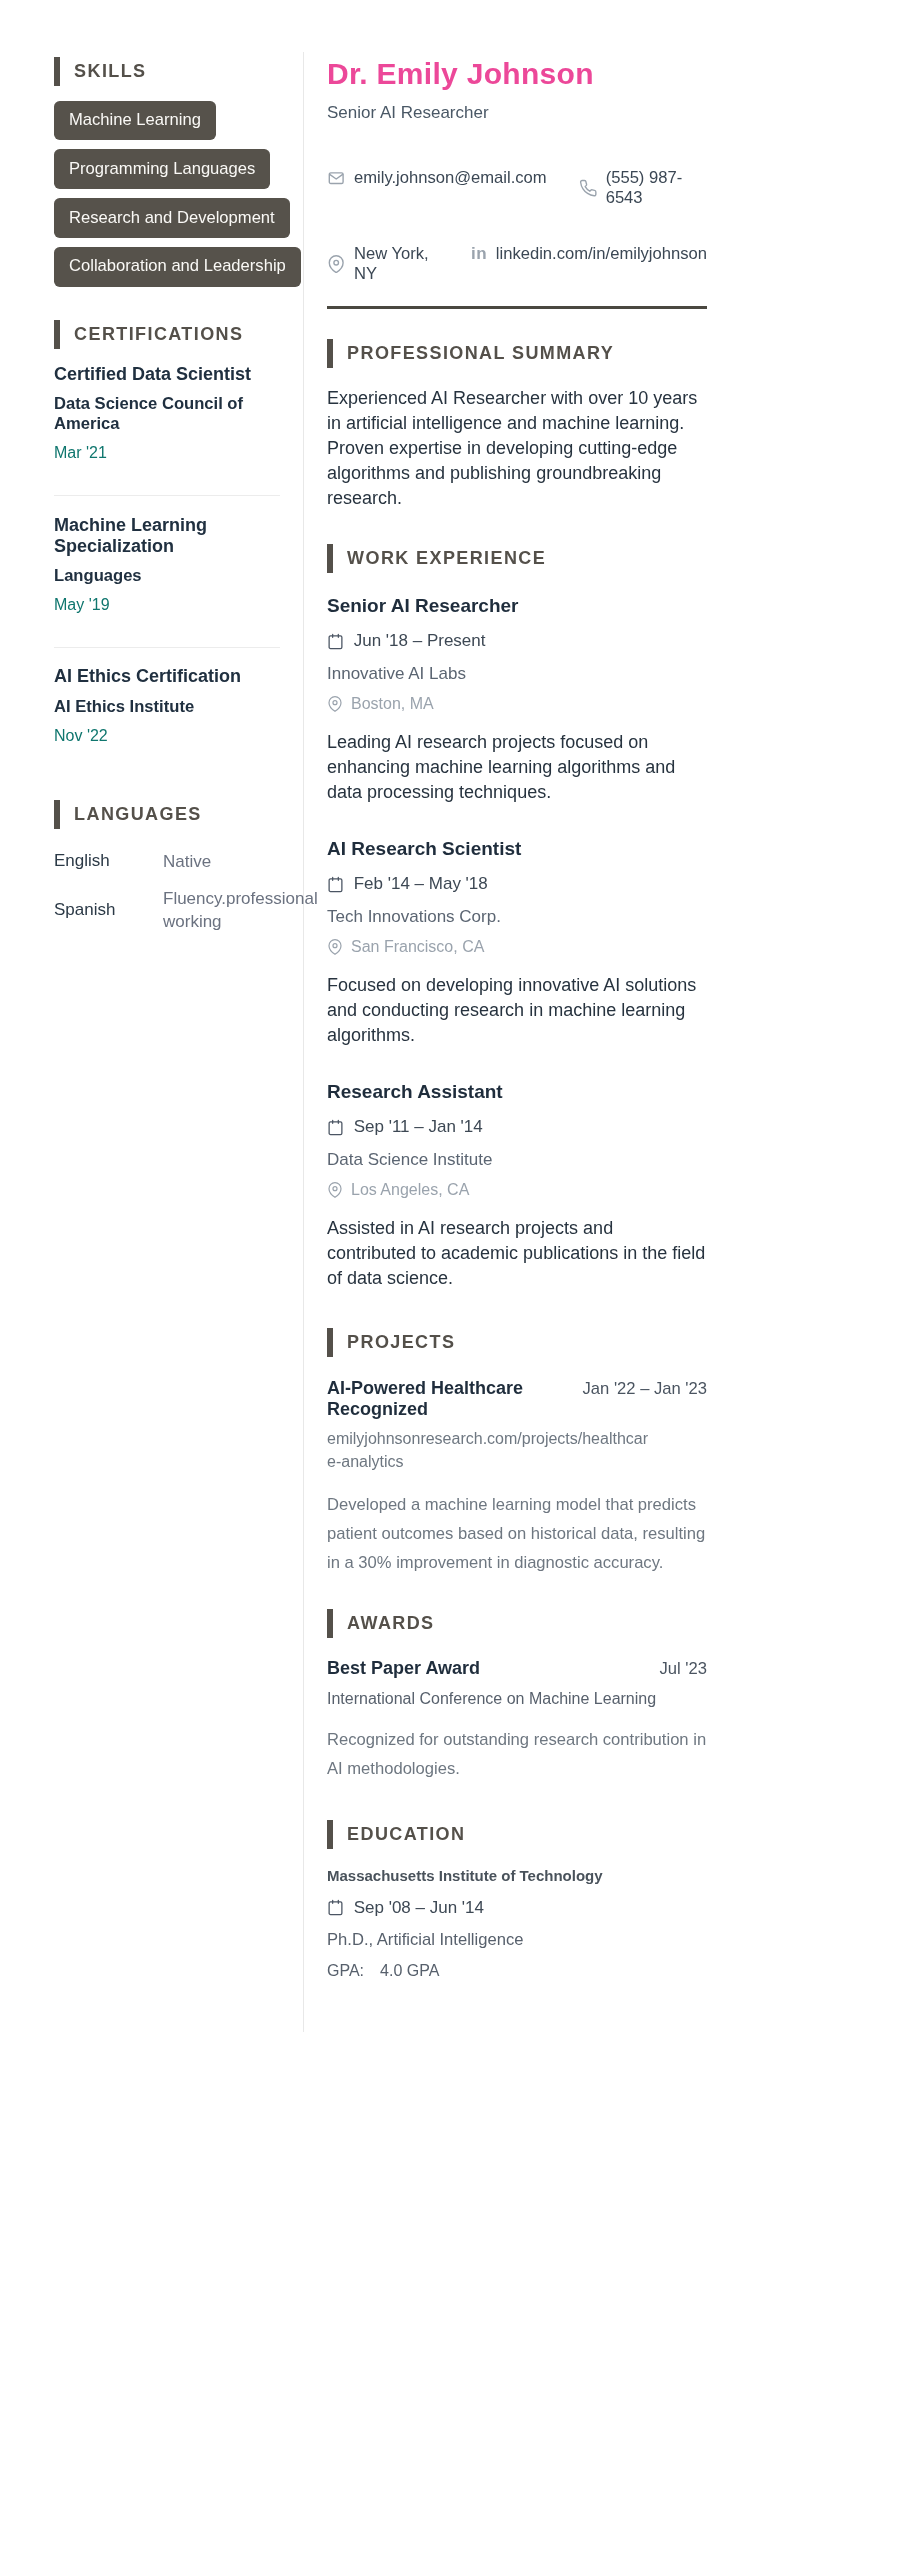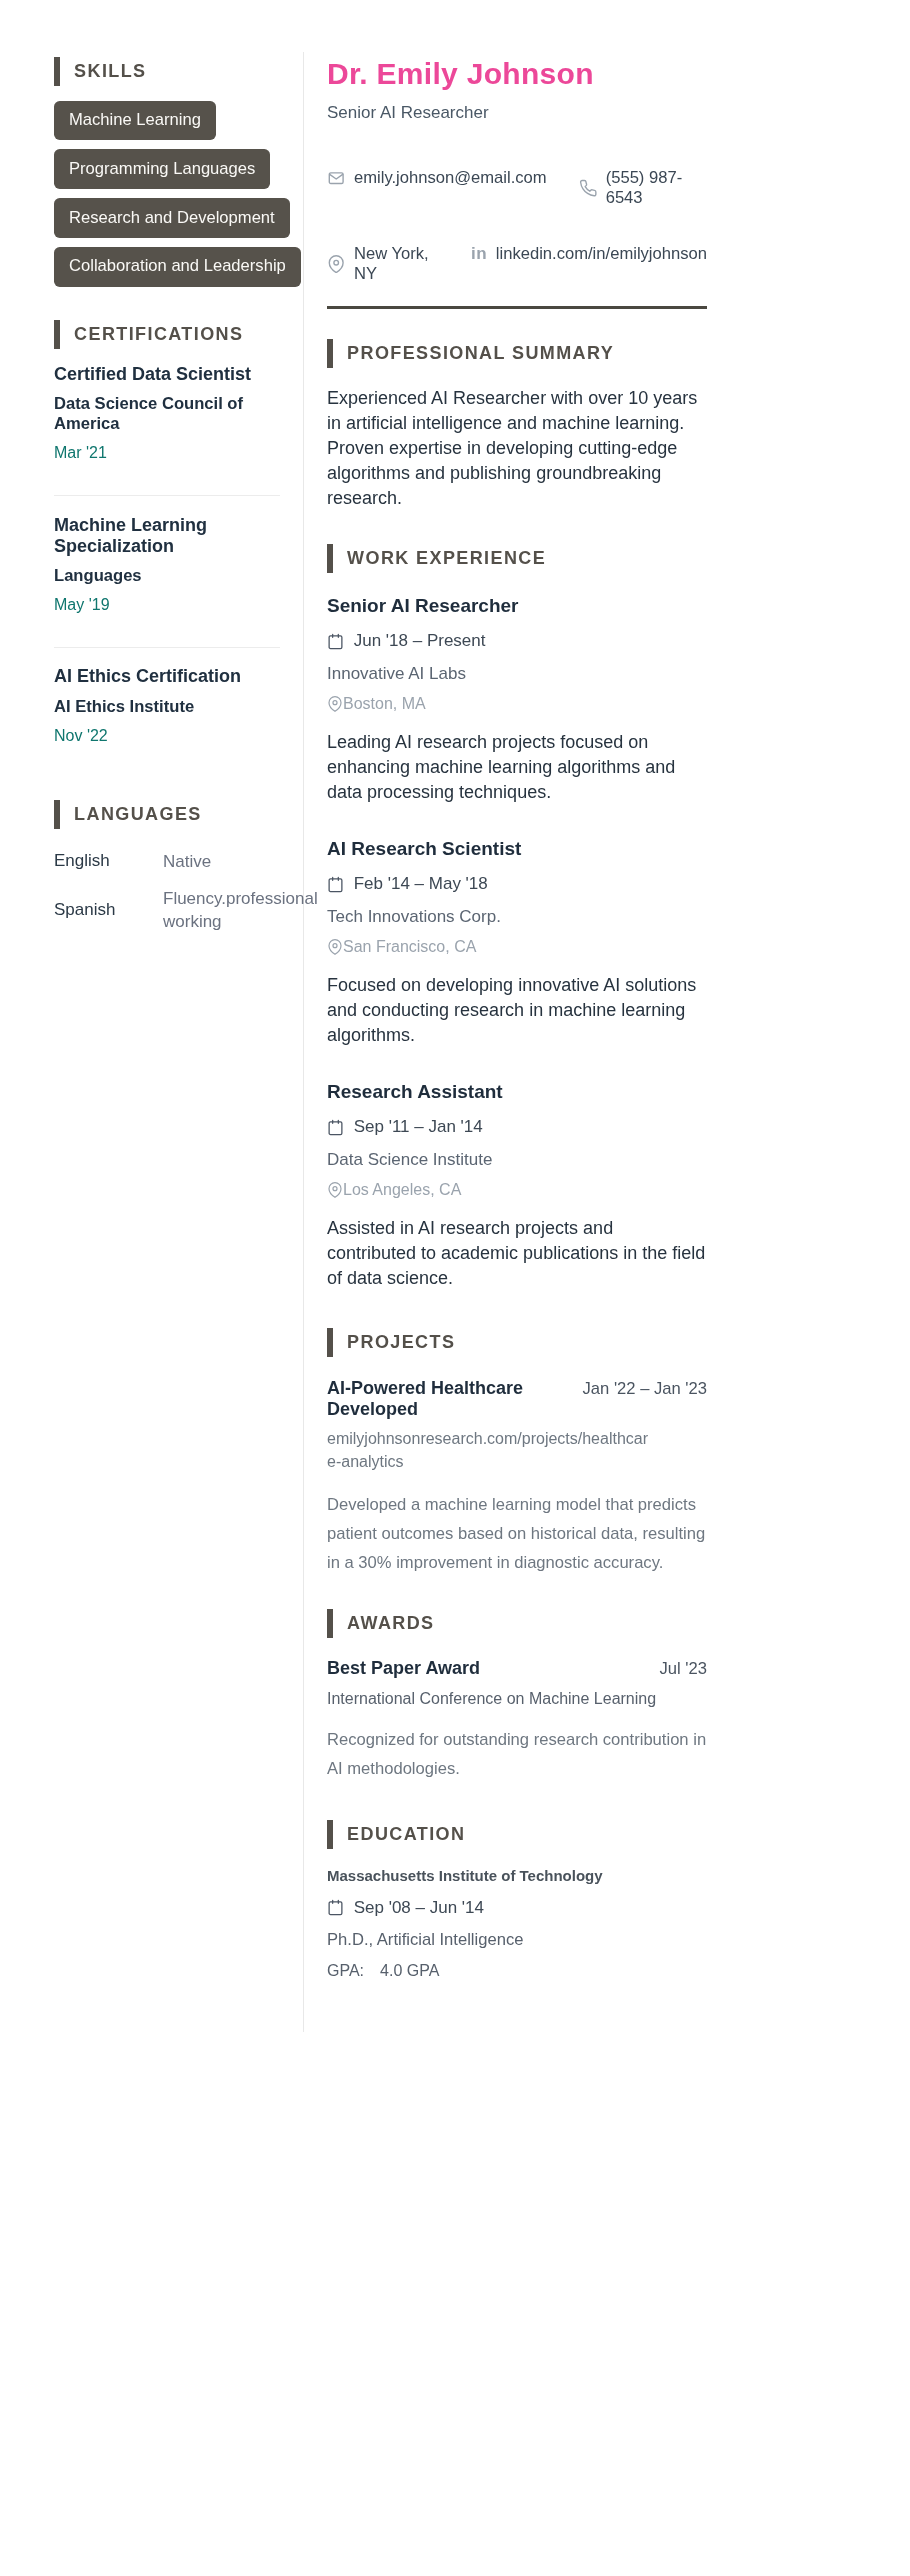--- a/index.html
+++ b/index.html
@@ -69,21 +69,21 @@
   .rule { height: 2.9px; background: #4a4840; margin-top: 22px; }
   
   .head-summary { margin-top: 30px; }
   .summary-text { margin-top: 18.4px; font-size: 18px; line-height: 25px; color: #27333f; max-width: 493px; }
   .head-work { margin-top: 33px; }
   .job { margin-top: 22px; }
   .job + .job { margin-top: 33px; }
   .job-title { font-size: 19px; font-weight: 700; color: #1f2d3c; }
   .meta-row { display: flex; align-items: center; gap: 9.7px; margin-top: 13.8px; font-size: 17px; color: #3d4854; }
   .company { margin-top: 12.6px; font-size: 17px; color: #5b6572; }
-  .loc-row { display: flex; align-items: center; margin-top: 11.5px; font-size: 16px; color: #9aa3ad; }
+  .loc-row { display: flex; align-items: center; gap: 8px; margin-top: 11.5px; font-size: 16px; color: #9aa3ad; }
   .loc-row .icon svg { width: 16px; height: 16px; }
   .job-desc { margin-top: 17px; font-size: 18px; line-height: 25px; color: #27333f; max-width: 493px; }
   .head-projects { margin-top: 37px; }
   .entry-head { display: flex; justify-content: space-between; align-items: flex-start; margin-top: 20.6px; }
   .entry-title { font-size: 18px; font-weight: 700; color: #1f2d3c; }
   .entry-date { font-size: 16.6px; color: #4a5460; white-space: nowrap; padding-top: 1.1px; }
   .p-url { max-width: 327px; margin-top: 6.9px; font-size: 16px; line-height: 23px; color: #6e7781; overflow-wrap: break-word; }
   .soft-desc { margin-top: 17px; font-size: 16.6px; line-height: 29px; color: #6e7781; max-width: 493px; }
   .head-awards { margin-top: 32px; }
   .a-issuer { margin-top: 10.3px; font-size: 16px; color: #57606c; }
@@ -280,21 +280,21 @@
       </div>
       <p class="job-desc">Assisted in AI research projects and contributed to academic publications in the field of data science.</p>
     </div>
 
     <div class="sec-head head-projects">
       <span class="bar"></span>
       <h2>PROJECTS</h2>
     </div>
     <div>
       <div class="entry-head">
-        <span class="entry-title">AI-Powered Healthcare Developed</span>
+        <span class="entry-title">AI-Powered Healthcare Recognized</span>
         <span class="entry-date">Jan '22 – Jan '23</span>
       </div>
       <div class="p-url">emilyjohnsonresearch.com/projects/healthcare-analytics</div>
       <p class="soft-desc">Developed a machine learning model that predicts patient outcomes based on historical data, resulting in a 30% improvement in diagnostic accuracy.</p>
     </div>
 
     <div class="sec-head head-awards">
       <span class="bar"></span>
       <h2>AWARDS</h2>
     </div>

